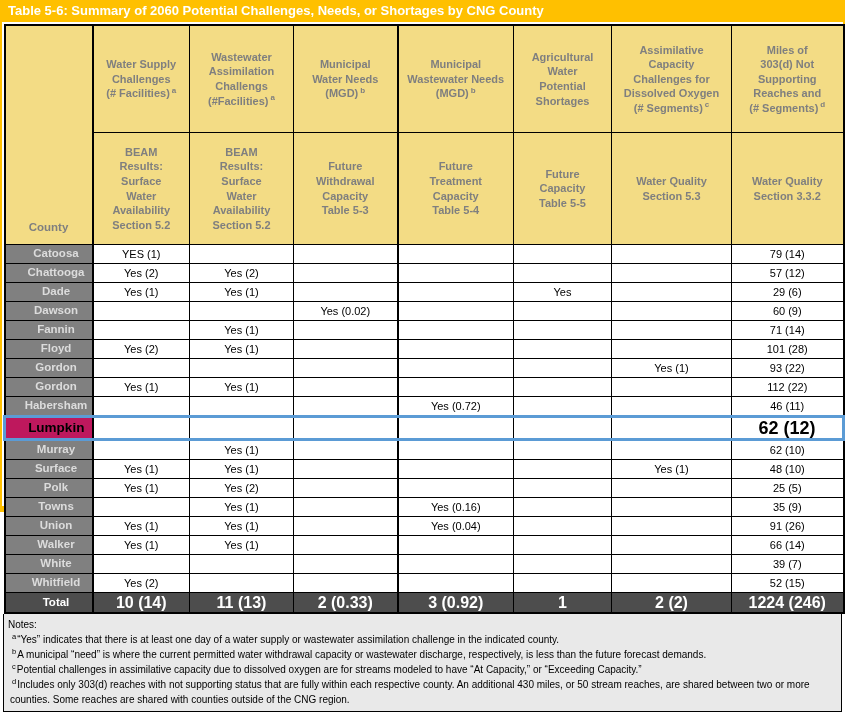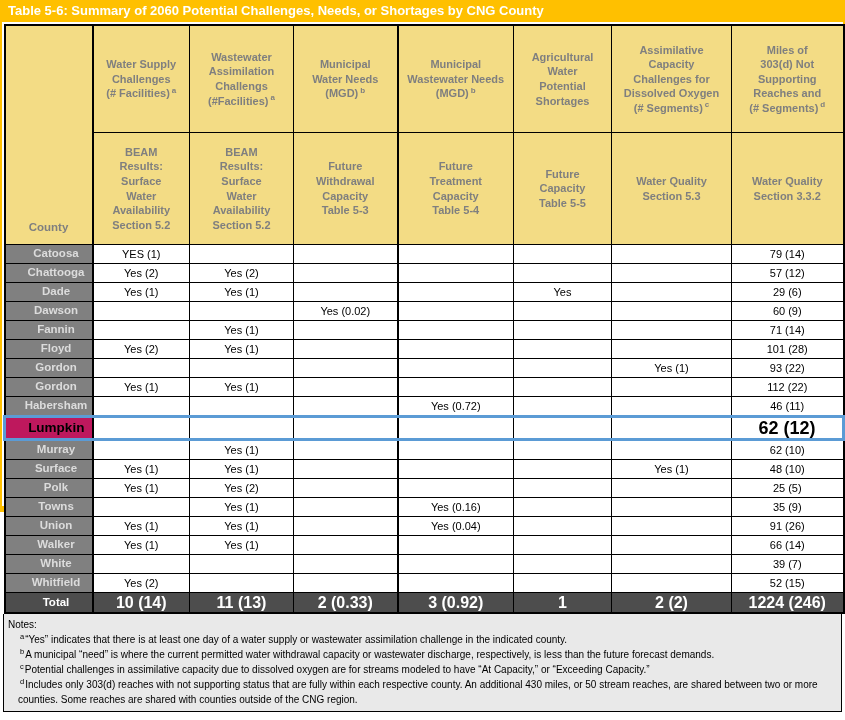--- a/index.html
+++ b/index.html
@@ -79,21 +79,21 @@
   tr.highlight td.hl-val { font-weight:bold; font-size:18px;text-align:center; }
 
   .notes {
     box-sizing:border-box;
     width:839px; margin-left:1px;
     border:1px solid #000; border-top:none;
     background:var(--notes-bg,#E9E9E9);
     color:#000; font-size:10px; line-height:1.5;
     padding:3px 11px 4px 4px;
   }
-  .notes .note { padding-left:2px;margin-left:8px; }
+  .notes .note { padding-left:2px; }
   .notes sup { font-size:7.5px; margin:0 1px 0 2px; }
 </style>
 </head>
 <body>
 
 <div class="frame">
 
   <div class="title-bar">Table 5-6: Summary of 2060 Potential Challenges, Needs, or Shortages by CNG County</div>
 
   <table>

